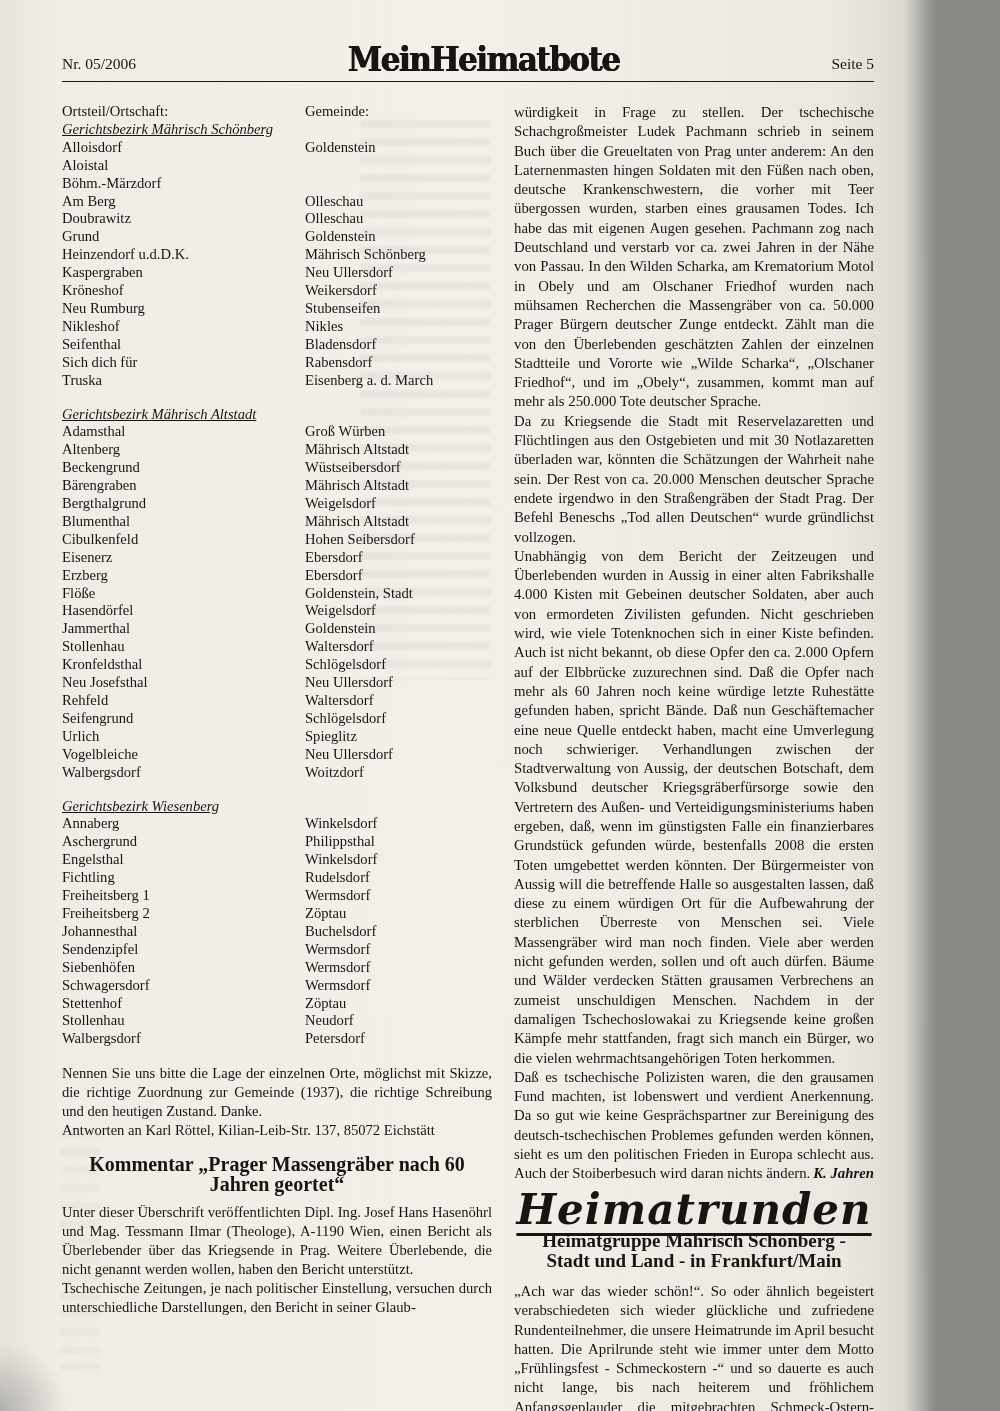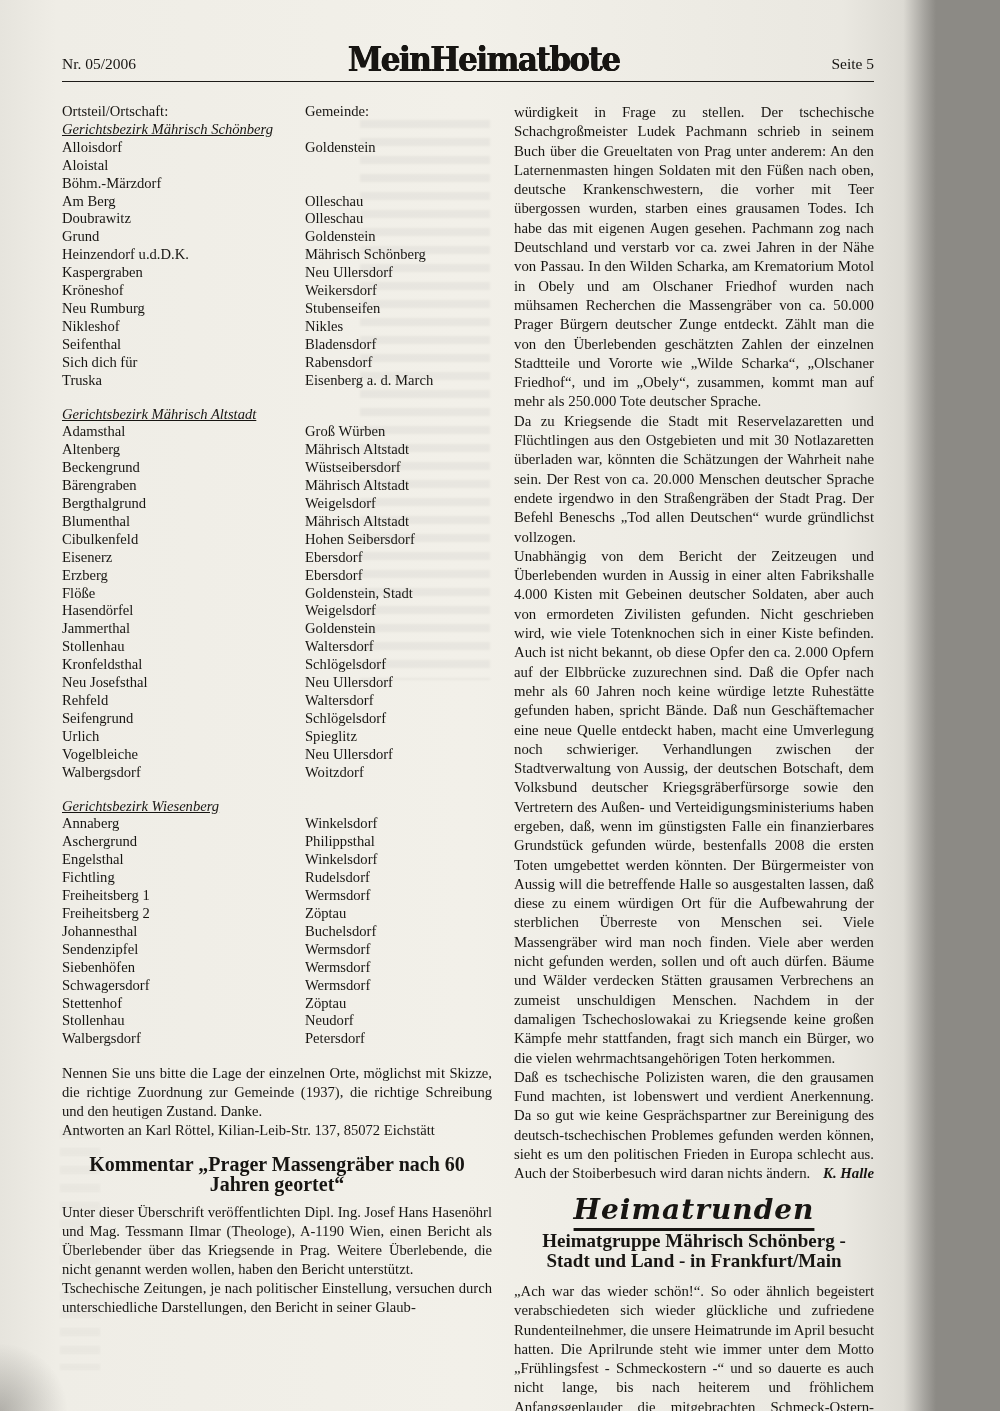--- a/index.html
+++ b/index.html
@@ -54,21 +54,21 @@
     line-height: 19.5px; margin: 15px 20px 9px 20px;
   }
   .para { text-align: justify; line-height: 19px; }
   .col-right .para { line-height: 19.3px; margin: 0; }
 
   .signature { text-align: right; margin-top: -19.3px; font-weight: bold; font-style: italic; }
 
   .script-title {
     font-family: "DejaVu Serif", serif;
     font-style: italic; font-weight: bold;
-    font-size: 28px; letter-spacing: 1px;
+    font-size: 42px; letter-spacing: 1px;
     text-align: center; margin: 16px 0 12px 0;
     text-decoration: underline;
     text-decoration-thickness: 2.5px;
     text-underline-offset: 9px;
   }
   .group-title {
     font-size: 19px; font-weight: bold; text-align: center;
     line-height: 20px; margin: 12px 12px 11px 12px;
   }
 
@@ -311,21 +311,21 @@
           </div>
       </div>
 
       <div class="col-right">
         <div id="article-paras">
             <p class="para">würdigkeit in Frage zu stellen. Der tschechische Schachgroßmeister Ludek Pachmann schrieb in seinem Buch über die Greueltaten von Prag unter anderem: An den Laternenmasten hingen Soldaten mit den Füßen nach oben, deutsche Krankenschwestern, die vorher mit Teer übergossen wurden, starben eines grausamen Todes. Ich habe das mit eigenen Augen gesehen. Pachmann zog nach Deutschland und verstarb vor ca. zwei Jahren in der Nähe von Passau. In den Wilden Scharka, am Krematorium Motol in Obely und am Olschaner Friedhof wurden nach mühsamen Recherchen die Massengräber von ca. 50.000 Prager Bürgern deutscher Zunge entdeckt. Zählt man die von den Überlebenden geschätzten Zahlen der einzelnen Stadtteile und Vororte wie „Wilde Scharka“, „Olschaner Friedhof“, und im „Obely“, zusammen, kommt man auf mehr als 250.000 Tote deutscher Sprache.</p>
             <p class="para">Da zu Kriegsende die Stadt mit Reservelazaretten und Flüchtlingen aus den Ostgebieten und mit 30 Notlazaretten überladen war, könnten die Schätzungen der Wahrheit nahe sein. Der Rest von ca. 20.000 Menschen deutscher Sprache endete irgendwo in den Straßengräben der Stadt Prag. Der Befehl Beneschs „Tod allen Deutschen“ wurde gründlichst vollzogen.</p>
             <p class="para">Unabhängig von dem Bericht der Zeitzeugen und Überlebenden wurden in Aussig in einer alten Fabrikshalle 4.000 Kisten mit Gebeinen deutscher Soldaten, aber auch von ermordeten Zivilisten gefunden. Nicht geschrieben wird, wie viele Totenknochen sich in einer Kiste befinden. Auch ist nicht bekannt, ob diese Opfer den ca. 2.000 Opfern auf der Elbbrücke zuzurechnen sind. Daß die Opfer nach mehr als 60 Jahren noch keine würdige letzte Ruhestätte gefunden haben, spricht Bände. Daß nun Geschäftemacher eine neue Quelle entdeckt haben, macht eine Umverlegung noch schwieriger. Verhandlungen zwischen der Stadtverwaltung von Aussig, der deutschen Botschaft, dem Volksbund deutscher Kriegsgräberfürsorge sowie den Vertretern des Außen- und Verteidigungsministeriums haben ergeben, daß, wenn im günstigsten Falle ein finanzierbares Grundstück gefunden würde, bestenfalls 2008 die ersten Toten umgebettet werden könnten. Der Bürgermeister von Aussig will die betreffende Halle so ausgestalten lassen, daß diese zu einem würdigen Ort für die Aufbewahrung der sterblichen Überreste von Menschen sei. Viele Massengräber wird man noch finden. Viele aber werden nicht gefunden werden, sollen und oft auch dürfen. Bäume und Wälder verdecken Stätten grausamen Verbrechens an zumeist unschuldigen Menschen. Nachdem in der damaligen Tschechoslowakai zu Kriegsende keine großen Kämpfe mehr stattfanden, fragt sich manch ein Bürger, wo die vielen wehrmachtsangehörigen Toten herkommen.</p>
             <p class="para">Daß es tschechische Polizisten waren, die den grausamen Fund machten, ist lobenswert und verdient Anerkennung. Da so gut wie keine Gesprächspartner zur Bereinigung des deutsch-tschechischen Problemes gefunden werden können, sieht es um den politischen Frieden in Europa schlecht aus. Auch der Stoiberbesuch wird daran nichts ändern.</p>
           </div>
-        <p class="signature">K. Halle</p>
+        <p class="signature">K. Jahren</p>
 
         <h2 class="script-title">Heimatrunden</h2>
         <h3 class="group-title">Heimatgruppe Mährisch Schönberg - Stadt und Land - in Frankfurt/Main</h3>
         <div id="heimat-paras">
             <p class="para">„Ach war das wieder schön!“. So oder ähnlich begeistert verabschiedeten sich wieder glückliche und zufriedene Rundenteilnehmer, die unsere Heimatrunde im April besucht hatten. Die Aprilrunde steht wie immer unter dem Motto „Frühlingsfest - Schmeckostern -“ und so dauerte es auch nicht lange, bis nach heiterem und fröhlichem Anfangsgeplauder die mitgebrachten Schmeck-Ostern-Ruten von den Männern ergriffen wurden und unter Aufsagen des bekannten Sprüchleins „Dingel, dingel Ostern ...“ die Frauen die Rute über sich ergehen lassen mußten. Es war viel Bewegung im Saal und es wurde kräftig gelacht. Daß diese schöne, alte Osterbrauch, der ja die Fruchtbarkeit der Frauen günstig beeinflußen soll, hier noch was helfen würde, hat jedoch niemand so recht mehr geglaubt.</p>
             <p class="para">Aber zurück zum Anfang. Nachdem Kaffee und Kuchen serviert und der Austausch von Neuigkeiten fortgeschritten war, begrüßte unser</p>
           </div>
       </div>
 
     </div>

